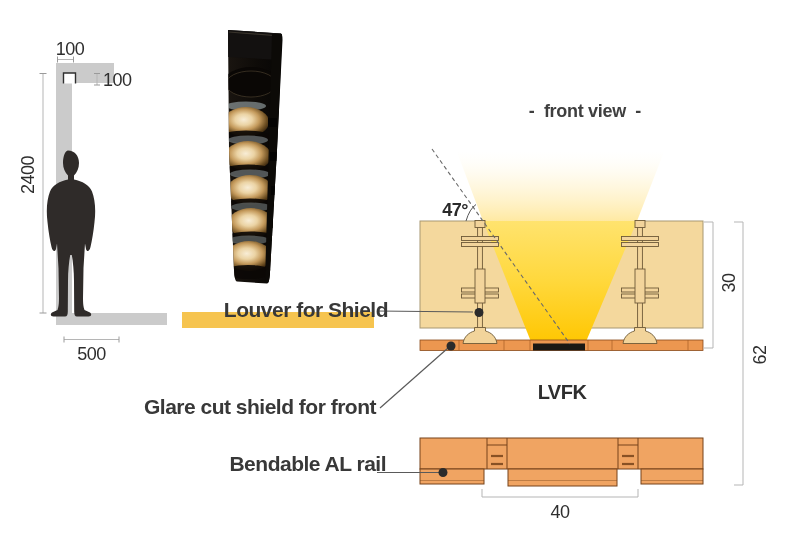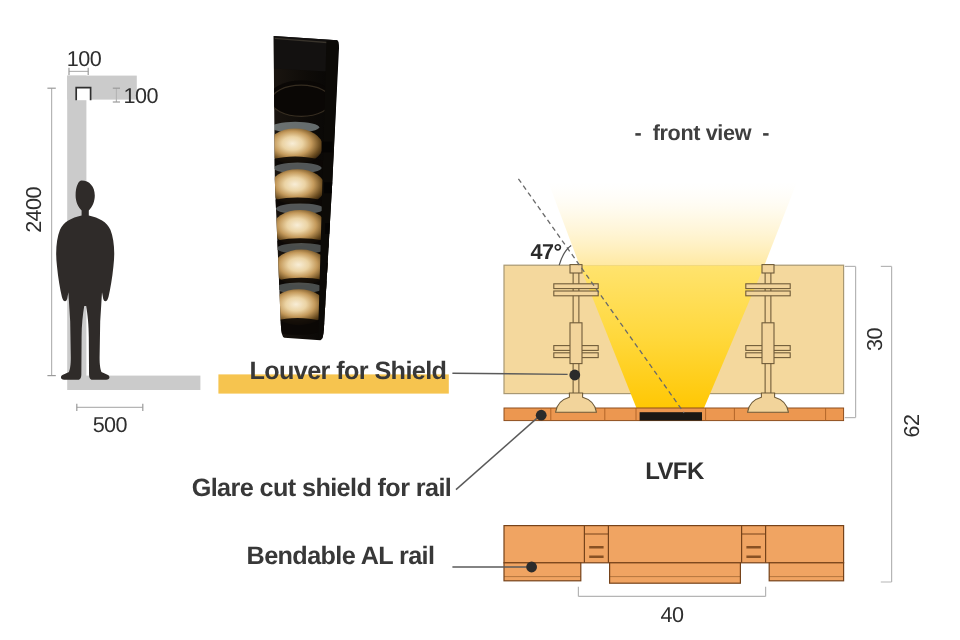--- a/index.html
+++ b/index.html
@@ -208,19 +208,19 @@
     <line x1="380" y1="408" x2="448" y2="348" stroke="#5A5A5A" stroke-width="1.2"></line>
     <circle cx="451" cy="346" r="4.5" fill="#2B2B2B"></circle>
     <line x1="377" y1="472.5" x2="439" y2="472.5" stroke="#5A5A5A" stroke-width="1.2"></line>
     <circle cx="443" cy="472.5" r="4.5" fill="#2B2B2B"></circle>
   </g>
 </svg>
 
 <div class="fv-title">-&nbsp;&nbsp;front view&nbsp;&nbsp;-</div>
 
 <div class="hl" style="left: 182px; top: 312px; width: 192px; background: rgb(246, 196, 79);"></div>
-<div class="lbl" style="left:148px;top:297px;width:224px;">Louver for Shield</div>
-
-<div class="lbl" style="left:118px;top:394px;width:258px;">Glare cut shield for rail</div>
-
-<div class="lbl" style="left:136px;top:451px;width:226px;">Bendable AL rail</div>
+<div class="lbl" style="left:164px;top:297px;width:224px;">Louver for Shield</div>
+
+<div class="lbl" style="left:118px;top:394px;width:258px;">Glare cut shield for front</div>
+
+<div class="lbl" style="left:160px;top:451px;width:226px;">Bendable AL rail</div>
 
 </div>
 
 </body></html>

